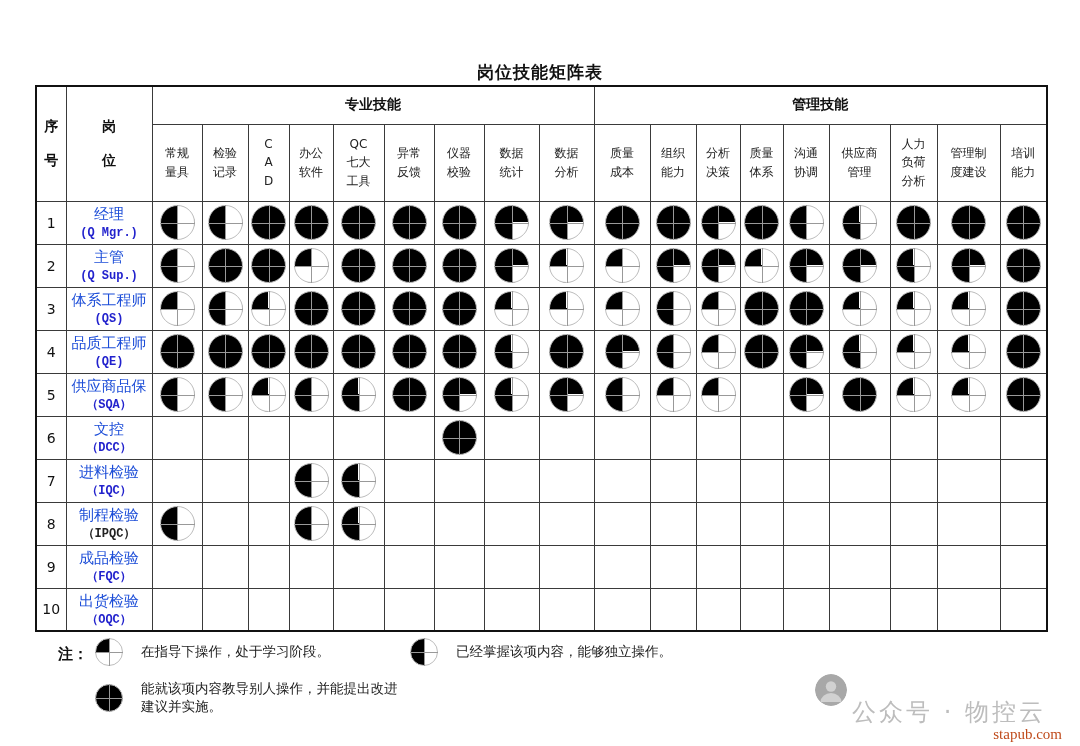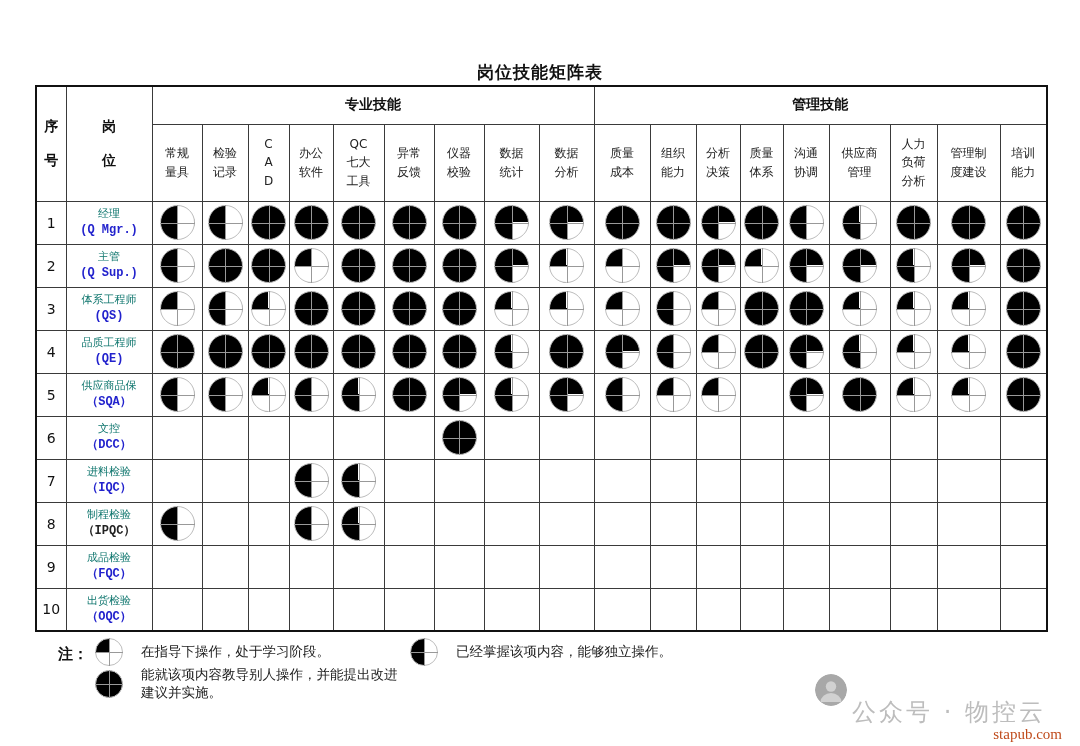--- a/index.html
+++ b/index.html
@@ -15,39 +15,39 @@
   table.matrix th, table.matrix td { border:1px solid #3a3a3a; text-align:center; vertical-align:middle; }
 
   tr.group-row { height:38px; }
   tr.group-row th { font-size:14px; font-weight:bold; color:#111; }
   tr.skill-row { height:77px;margin-top:20px; }
   th.skill-th { font-size:12px; font-weight:normal; color:#222; line-height:1.55; white-space:pre-line; }
   th.seq-h, th.pos-h { font-size:14px; font-weight:bold; color:#111; white-space:pre-line; line-height:2.4; }
 
   tbody tr { height:43px; }
   td.seq { font-size:14px; color:#111; }
-  td.pos .pos-name { font-size:11px; color:#0f766e; line-height:1.5; }
+  td.pos .pos-name { font-size:15px; color:#1d4ed8; line-height:1.5; }
   td.pos .pos-abbr { font-family:"Liberation Mono","DejaVu Sans Mono",monospace;
                      font-size:12px; font-weight:bold; color:#2222cd; line-height:1.4; }
   td.pos .pos-abbr.black { color:#222; }
 
   .ball { position:relative; width:35px; height:35px; border-radius:50%;
           border:1px solid #bdbdbd; margin:0 auto; }
   .ball::before { content:""; position:absolute; left:-1px; right:-1px; top:50%;
                   height:1px; background:#999; }
   .ball::after  { content:""; position:absolute; top:-1px; bottom:-1px; left:50%;
                   width:1px; background:#999; }
   .ball.l1 { background:conic-gradient(from 270deg,#000 0 90deg,transparent 90deg 360deg); }
   .ball.l2 { background:conic-gradient(from 180deg,#000 0 180deg,transparent 180deg 360deg); }
   .ball.l3 { background:conic-gradient(from 180deg,#000 0 270deg,transparent 270deg 360deg); }
   .ball.l4 { background:#000; }
 
   .legend { position:absolute; left:58px; top:638px; width:860px; display:flex; align-items:flex-start; }
   .legend-note { font-size:15px; font-weight:bold; color:#111; padding-top:7px; width:37px; }
-  .legend-grid { display:grid; grid-template-columns:315px 1fr; }
+  .legend-grid { display:grid; grid-template-columns:315px 1fr; row-gap:14px; }
   .legend-item { display:flex; align-items:center; }
   .legend-item .ball { width:28px; height:28px; margin:0; flex:0 0 auto; }
   .legend-text { margin-left:18px; font-size:13.5px; color:#1c1c1c; }
 
   .wm-avatar { position:absolute; left:815px; top:674px; width:32px; height:32px;
                border-radius:50%; overflow:hidden; opacity:.85; }
   .wm-text { position:absolute; left:852px; top:676px; font-size:24px;
              color:#bdbdbd; letter-spacing:3px;margin-top:20px; }
   .site { position:absolute; right:18px; top:726px; font-family:"Liberation Serif","DejaVu Serif",serif;
           font-size:15px; color:#bf4a1a; }

